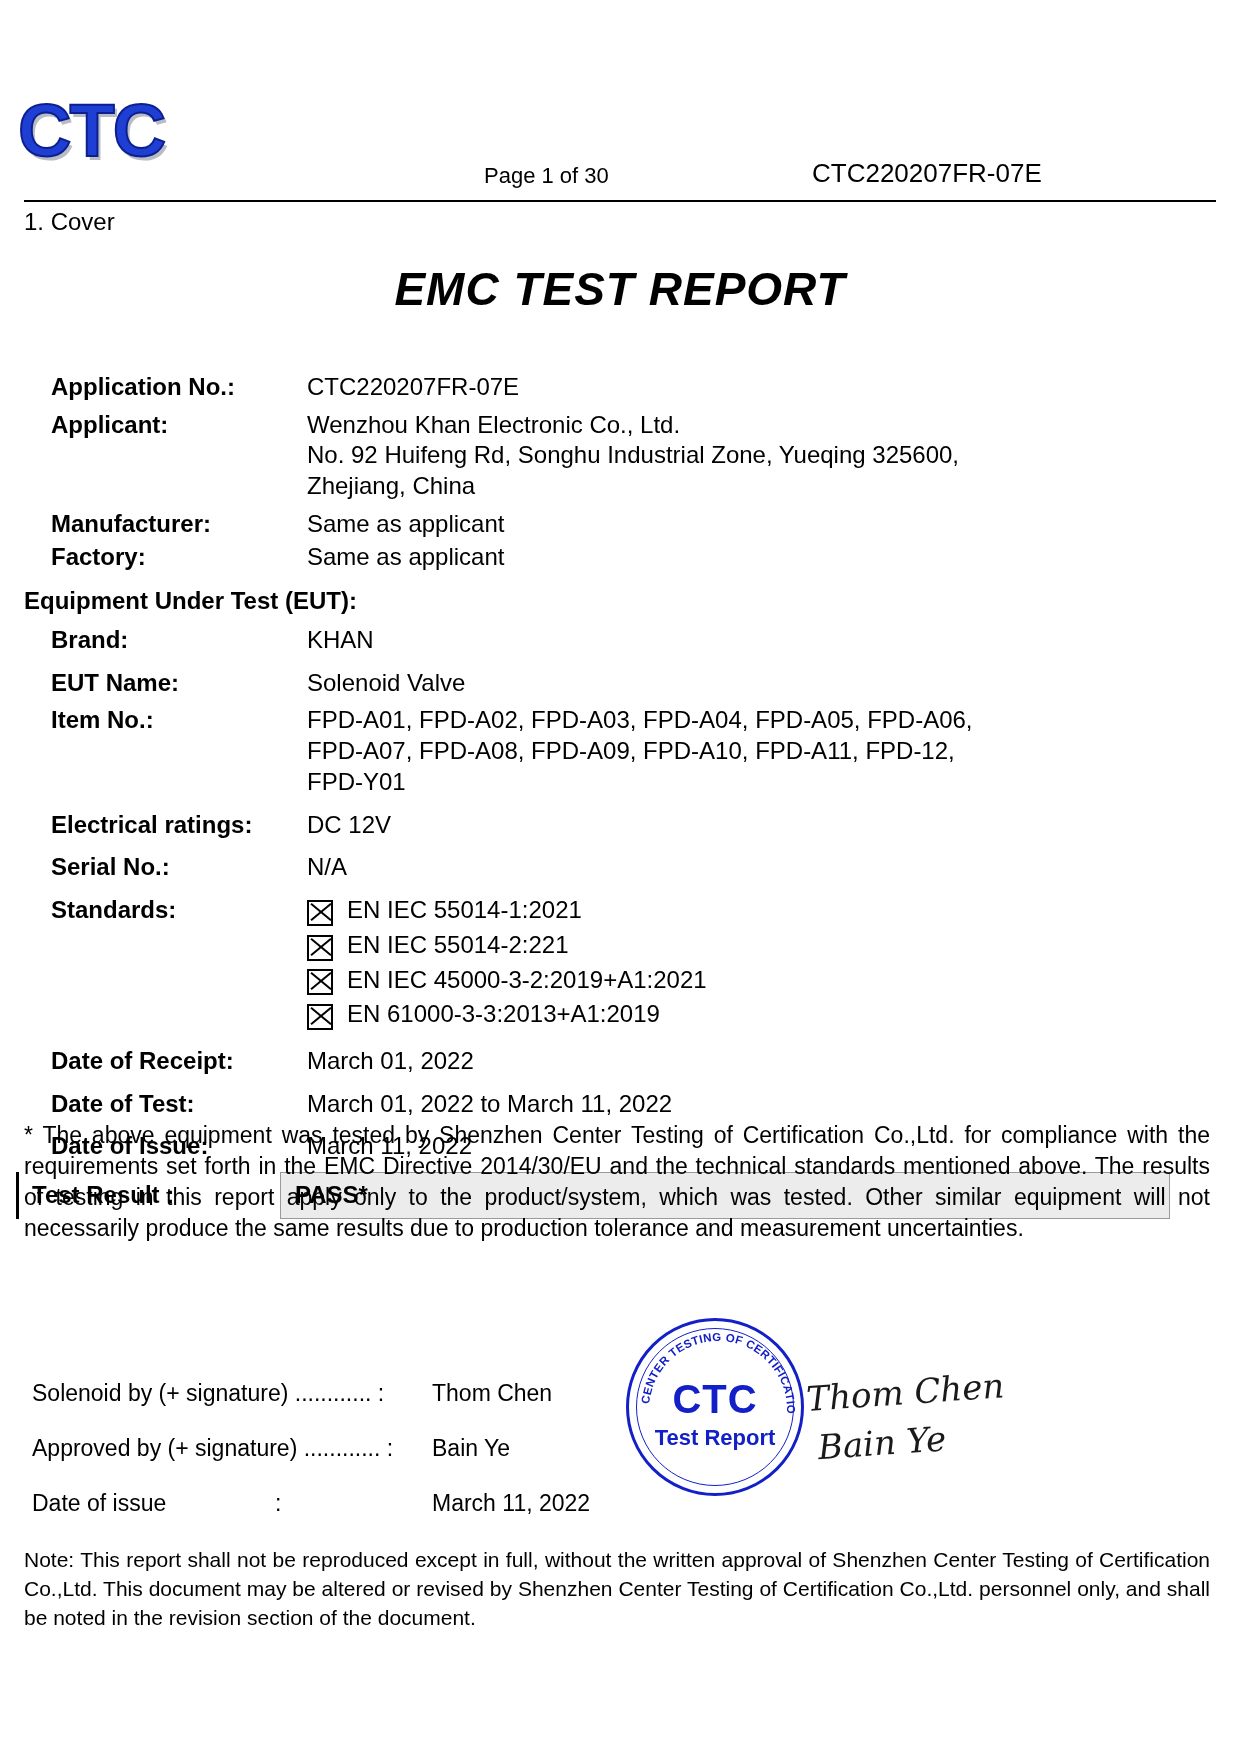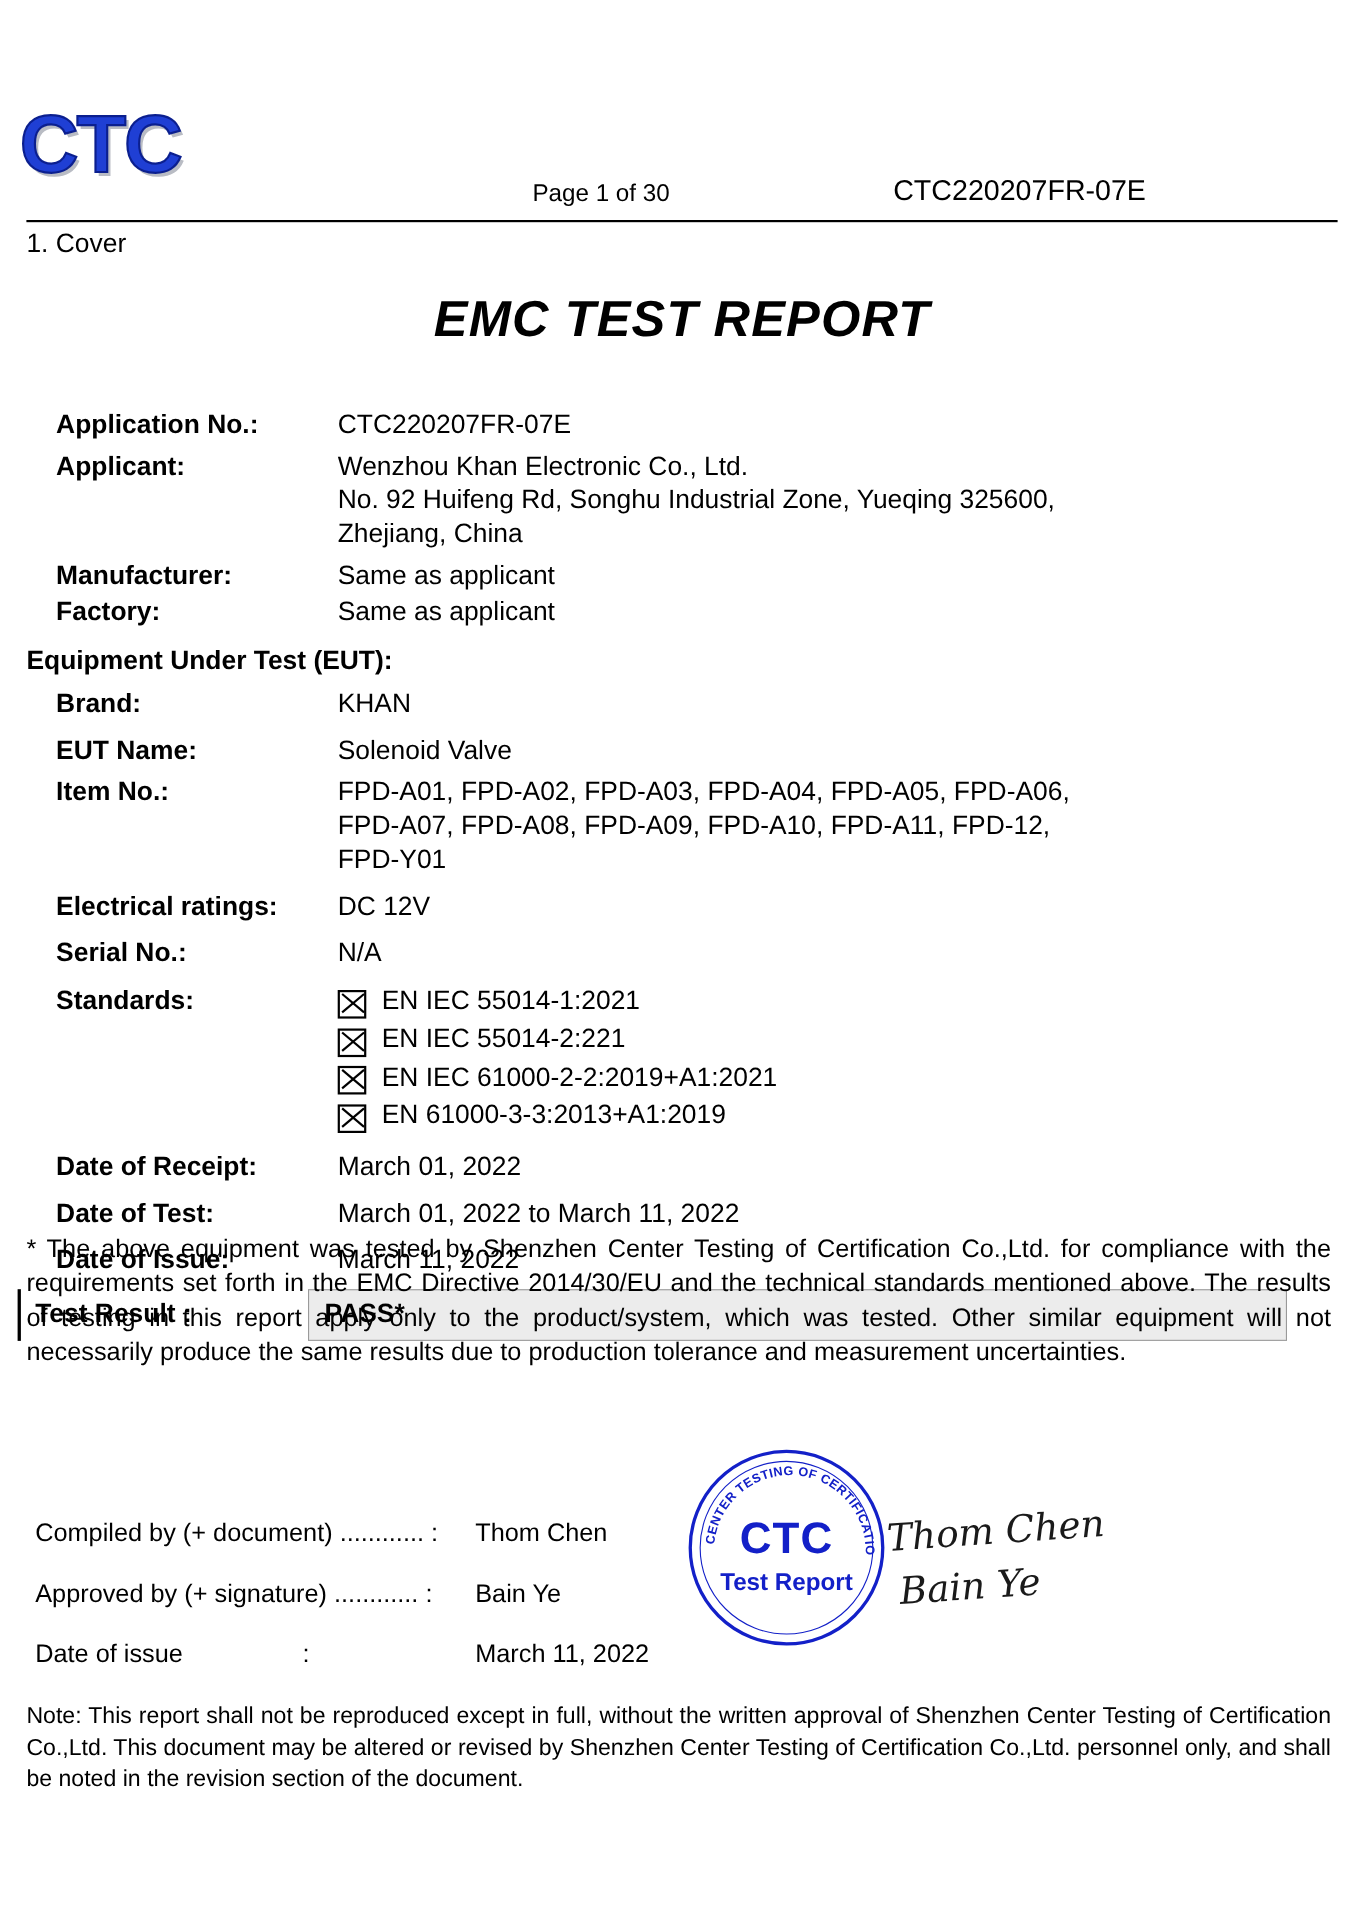--- a/index.html
+++ b/index.html
@@ -342,21 +342,21 @@
         <div class="std-item">
           <span class="cbox"></span>
           <span>EN IEC 55014-1:2021</span>
         </div>
         <div class="std-item">
           <span class="cbox"></span>
           <span>EN IEC 55014-2:221</span>
         </div>
         <div class="std-item">
           <span class="cbox"></span>
-          <span>EN IEC 61000-2-2:2019+A1:2021</span>
+          <span>EN IEC 45000-3-2:2019+A1:2021</span>
         </div>
         <div class="std-item">
           <span class="cbox"></span>
           <span>EN 61000-3-3:2013+A1:2019</span>
         </div>
       </div>
     </div>
 
     <div class="info-row gap-s">
       <div class="info-label">Date of Receipt:</div>
@@ -378,21 +378,21 @@
       <div class="result-label">Test Result :</div>
       <div class="result-box">PASS*</div>
     </div>
 
   </div>
 
   <div class="note-para">* The above equipment was tested by Shenzhen Center Testing of Certification Co.,Ltd. for compliance with the requirements set forth in the EMC Directive 2014/30/EU and the technical standards mentioned above. The results of testing in this report apply only to the product/system, which was tested. Other similar equipment will not necessarily produce the same results due to production tolerance and measurement uncertainties.</div>
 
   <div class="sigblock">
     <div class="sig-row">
-      <div class="sig-left">Compiled by (+ document) ............ :</div>
+      <div class="sig-left">Solenoid by (+ signature) ............ :</div>
       <div class="sig-name">Thom Chen</div>
     </div>
     <div class="sig-row">
       <div class="sig-left">Approved by (+ signature) ............ :</div>
       <div class="sig-name">Bain Ye</div>
     </div>
     <div class="sig-row">
       <div class="sig-left">
         <span>Date of issue</span>
         <span style="display:inline-block;width:96px;"></span>

